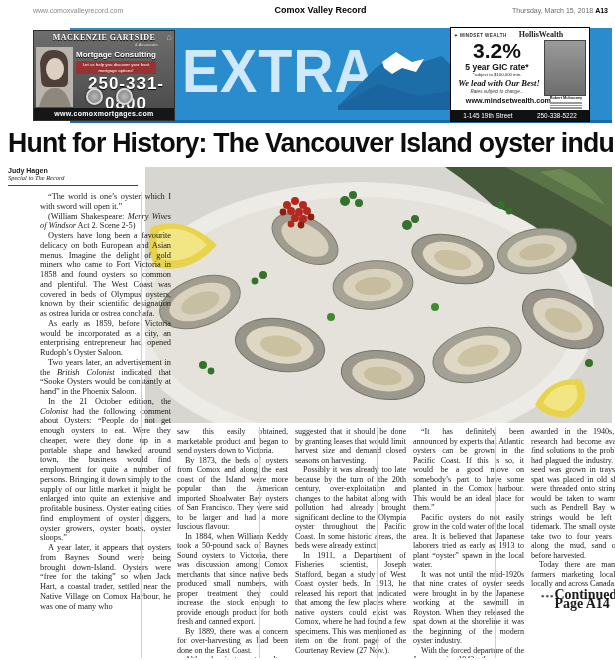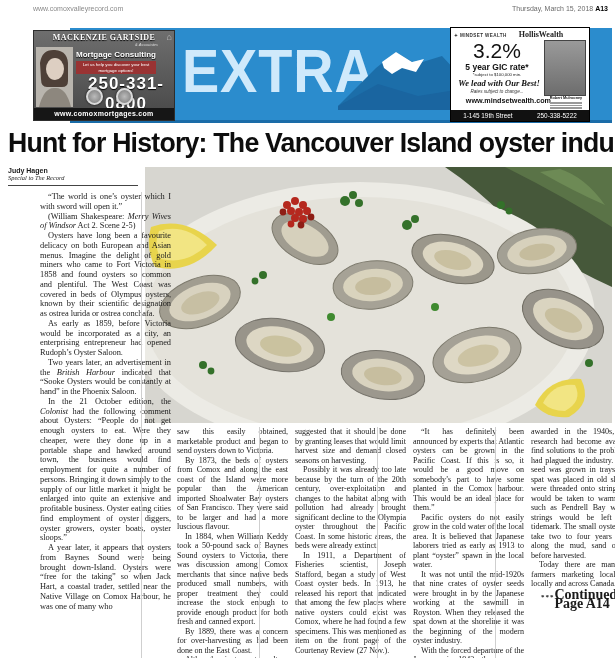--- a/index.html
+++ b/index.html
@@ -43,21 +43,21 @@
   .ad-left .al-web{position:absolute;bottom:0;left:0;width:100%;height:12px;background:#161616;color:#fff;
     font-weight:bold;font-size:7px;text-align:center;line-height:12px;letter-spacing:.3px;}
   .ad-left .al-photo{position:absolute;top:16px;left:2px;width:37px;height:60px;}
 
   
   .ad-right{position:absolute;top:27px;left:450px;width:138px;height:93px;background:#fff;border:1px solid #000;
     overflow:hidden;font-family:"Liberation Sans",sans-serif;color:#111;z-index:3;}
   .ar-logos{position:absolute;top:2px;left:3px;width:130px;display:flex;align-items:baseline;gap:12px;}
   .ar-mindset{font-size:4.6px;letter-spacing:.4px;font-weight:bold;color:#333;}
   .ar-hollis{font-family:"Liberation Serif",serif;font-size:8px;font-weight:bold;color:#222;}
-  .ar-rate{position:absolute;top:11px;left:0px;width:92px;text-align:center;font-weight:400;font-size:21px;color:#111;}
+  .ar-rate{position:absolute;top:11px;left:0px;width:92px;text-align:center;font-weight:700;font-size:21px;color:#111;}
   .ar-ratelabel{position:absolute;top:34px;left:0px;width:92px;text-align:center;font-weight:bold;font-size:8.5px;}
   .ar-fine{position:absolute;top:44px;left:0px;width:92px;text-align:center;font-size:4.3px;color:#222;}
   .ar-tag{position:absolute;top:50px;left:0px;width:96px;text-align:center;font-family:"Liberation Serif",serif;
     font-style:italic;font-weight:bold;font-size:8.5px;}
   .ar-note{position:absolute;top:61px;left:0px;width:92px;text-align:center;font-style:italic;font-size:4.6px;color:#333;}
   .ar-web{position:absolute;top:68px;left:0px;width:100px;text-align:right;font-weight:bold;font-size:7.2px;}
   .ar-bar{position:absolute;bottom:0;left:0;width:100%;height:11px;background:#111;color:#fff;font-size:6.4px;
     display:flex;justify-content:space-around;align-items:center;}
   .ar-photo{position:absolute;top:12px;right:3px;width:40px;height:54px;background:linear-gradient(#9a9a9a,#6d6d6d);
     border:1px solid #444;}
@@ -96,20 +96,21 @@
   .vr3{left:377px;top:427px;height:231px;}
   .vr4{left:495px;top:427px;height:231px;}
 </style>
 </head>
 <body>
 
 <div class="page">
 
   <div class="masthead">
     <span class="m-left">www.comoxvalleyrecord.com</span>
+    <span class="m-center">Comox Valley Record</span>
     <span class="m-right"><span>Thursday, March 15, 2018</span> <b>A13</b></span>
   </div>
 
   <div class="banner">
     <span class="echo-vert">ECHO</span>
     <span class="extra-word">EXTRA</span>
     <svg class="mountain" viewBox="0 0 130 66">
       <polygon points="0,62 38,24 58,8 78,20 104,12 130,40 130,66 0,66" fill="#1c6ea9"></polygon>
       <polygon points="44,18 58,8 74,18 86,15 78,28 64,24 54,30 46,24" fill="#ffffff"></polygon>
       <polygon points="0,62 40,40 80,52 130,44 130,66 0,66" fill="#1a65a0"></polygon>
@@ -253,21 +254,21 @@
       <circle cx="290" cy="140" r="4" fill="#3f8a2f"></circle>
         <circle cx="186" cy="150" r="4" fill="#3f8a2f"></circle>
     </g>
   </svg>
 
   <div class="col col1">
       <p>“The world is one’s oyster which I with sword will open it.”</p>
       <p>(William Shakespeare: <i>Merry Wives of Windsor</i> Act 2. Scene 2-5)</p>
       <p>Oysters have long been a favourite delicacy on both European and Asian menus. Imagine the delight of gold miners who came to Fort Victoria in 1858 and found oysters so common and plentiful. The West Coast was covered in beds of Olympus oysters, known by their scientific designation as ostrea lurida or ostrea conchafa.</p>
       <p>As early as 1859, before Victoria would be incorporated as a city, an enterprising entrepreneur had opened Rudoph’s Oyster Saloon.</p>
-      <p>Two years later, an advertisement in the <i>British Harbour</i> indicated that “Sooke Oysters would be constantly at hand” in the Phoenix Saloon.</p>
+      <p>Two years later, an advertisement in the <i>British Colonist</i> indicated that “Sooke Oysters would be constantly at hand” in the Phoenix Saloon.</p>
       <p>In the 21 October edition, the <i>Colonist</i> had the following comment about Oysters: “People do not get enough oysters to eat. Were they cheaper, were they done up in a portable shape and hawked around town, the business would find employment for quite a number of persons. Bringing it down simply to the supply of our little market it might be enlarged into quite an extensive and profitable business. Oyster eating cities find employment of oyster diggers, oyster growers, oyster boats, oyster sloops.”</p>
       <p>A year later, it appears that oysters from Baynes Sound were being brought down-Island. Oysters were “free for the taking” so when Jack Hart, a coastal trader, settled near the Native Village on Comox Harbour, he was one of many who</p>
     </div>
   <div class="col col2 first-flush">
       <p>saw this easily obtained, marketable product and began to send oysters down to Victoria.</p>
       <p>By 1873, the beds of oysters from Comox and along the east coast of the Island were more popular than the American imported Shoalwater Bay oysters of San Francisco. They were said to be larger and had a more luscious flavour.</p>
       <p>In 1884, when William Keddy took a 50-pound sack of Baynes Sound oysters to Victoria, there was discussion among Comox merchants that since native beds produced small numbers, with proper treatment they could increase the stock enough to provide enough product for both fresh and canned export.</p>
       <p>By 1889, there was a concern for over-harvesting as had been done on the East Coast.</p>
       <p>Although private oyster culture was encouraged, it was</p>
     </div>

